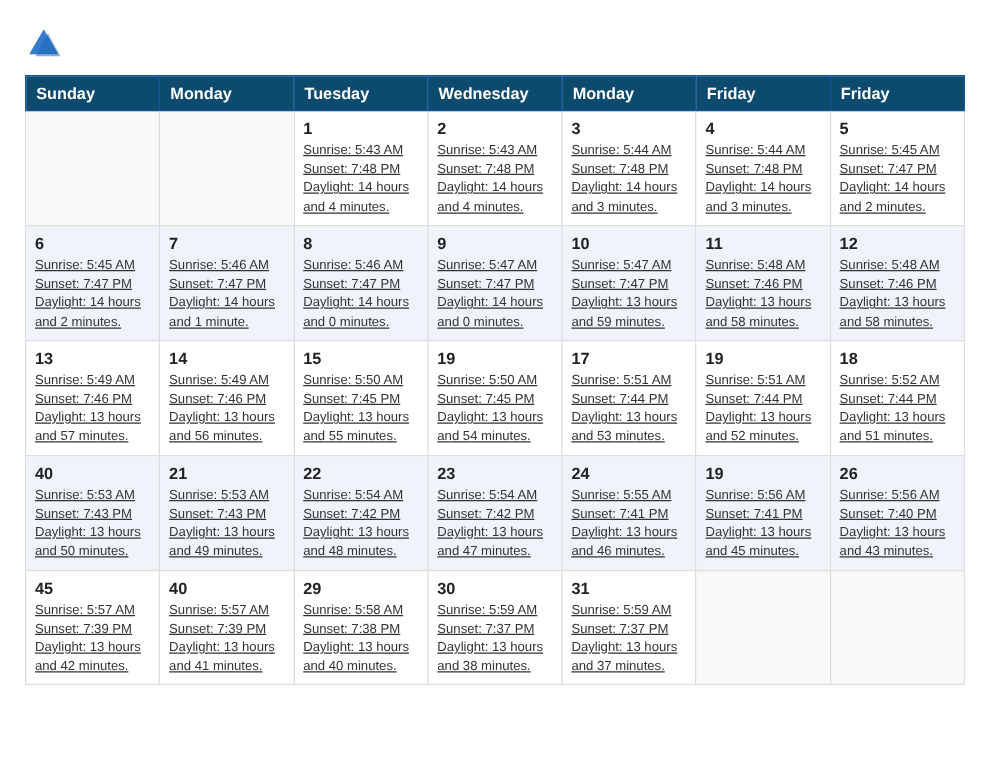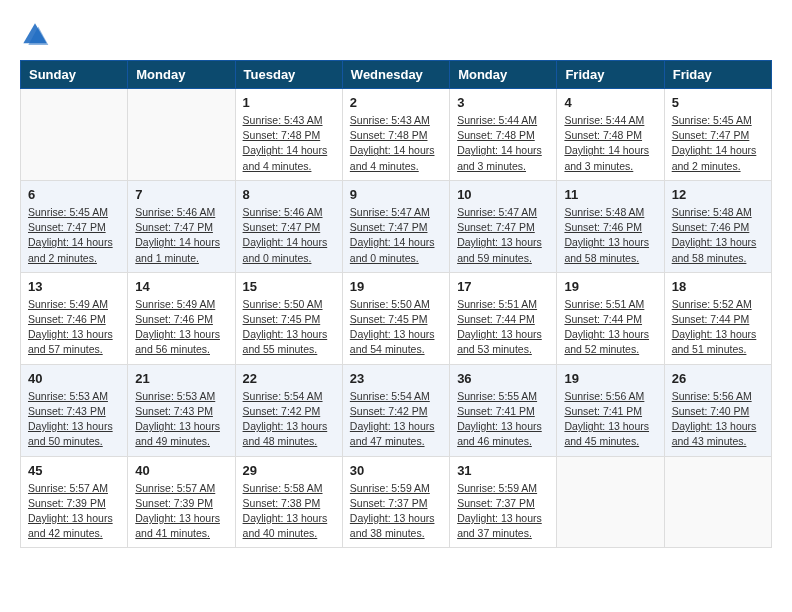--- a/index.html
+++ b/index.html
@@ -217,21 +217,21 @@
         </td>
         <td>
           <span class="day-number">22</span>
           <div class="cell-content">Sunrise: 5:54 AM<br>Sunset: 7:42 PM<br>Daylight: 13 hours and 48 minutes.</div>
         </td>
         <td>
           <span class="day-number">23</span>
           <div class="cell-content">Sunrise: 5:54 AM<br>Sunset: 7:42 PM<br>Daylight: 13 hours and 47 minutes.</div>
         </td>
         <td>
-          <span class="day-number">36</span>
+          <span class="day-number">24</span>
           <div class="cell-content">Sunrise: 5:55 AM<br>Sunset: 7:41 PM<br>Daylight: 13 hours and 46 minutes.</div>
         </td>
         <td>
           <span class="day-number">19</span>
           <div class="cell-content">Sunrise: 5:56 AM<br>Sunset: 7:41 PM<br>Daylight: 13 hours and 45 minutes.</div>
         </td>
         <td>
           <span class="day-number">26</span>
           <div class="cell-content">Sunrise: 5:56 AM<br>Sunset: 7:40 PM<br>Daylight: 13 hours and 43 minutes.</div>
         </td>

